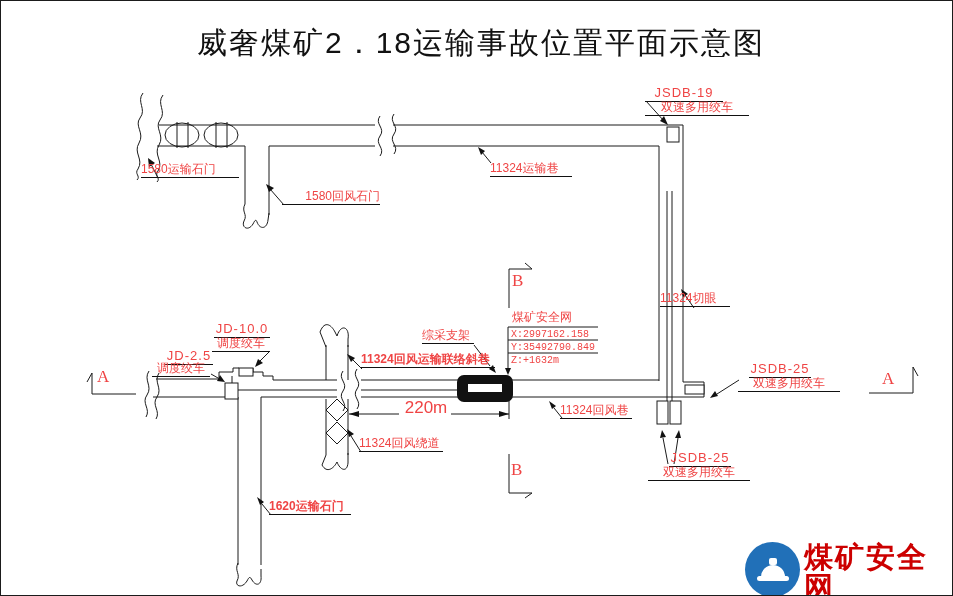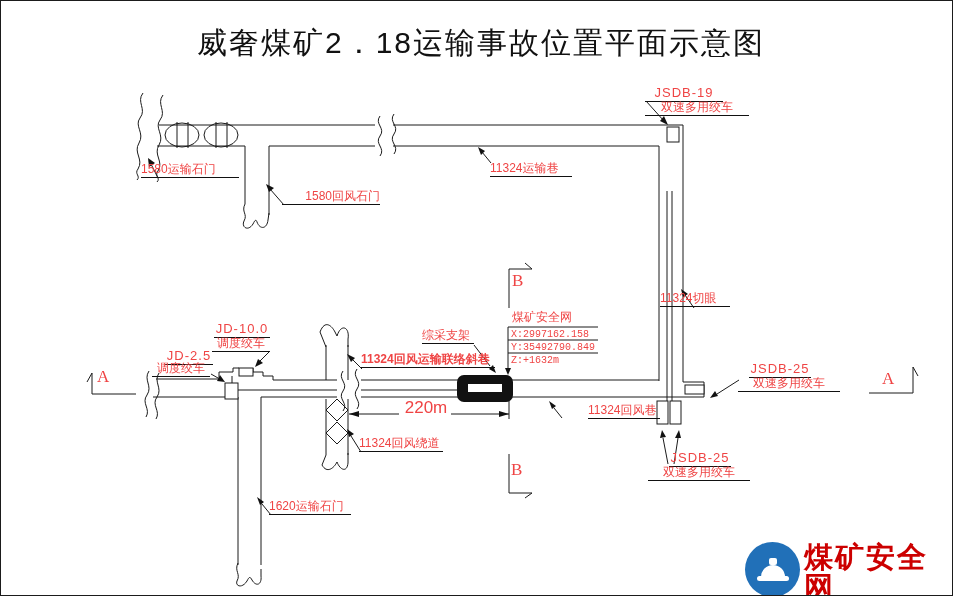--- a/index.html
+++ b/index.html
@@ -186,22 +186,22 @@
   <div class="lbl und" style="left:421px;top:328px;width:52px;">综采支架</div>
 
   <div class="lbl" style="left:511px;top:310px;">煤矿安全网</div>
   <div class="lbl acc" style="left:510px;top:328px;">X:2997162.158</div>
   <div class="lbl acc" style="left:510px;top:341px;">Y:35492790.849</div>
   <div class="lbl acc" style="left:510px;top:354px;">Z:+1632m</div>
 
   <div class="lbl und" style="left:360px;top:352px;width:134px;font-weight:bold;">11324回风运输联络斜巷</div>
   <div class="lbl und" style="left:358px;top:436px;width:84px;">11324回风绕道</div>
   <div class="lbl dim ctr" style="left:400px;top:398px;width:50px;">220m</div>
-  <div class="lbl und" style="left:587px;top:403px;width:72px;">11324回风巷</div>
-  <div class="lbl und" style="left:268px;top:499px;width:82px;">1620运输石门</div>
+  <div class="lbl und" style="left:559px;top:403px;width:72px;">11324回风巷</div>
+  <div class="lbl und" style="left:268px;top:499px;width:82px;font-weight:bold;">1620运输石门</div>
 
   <div class="lbl code und ctr" style="left:748px;top:361px;width:62px;">JSDB-25</div>
   <div class="lbl und ctr" style="left:737px;top:376px;width:102px;">双速多用绞车</div>
   <div class="lbl code und ctr" style="left:668px;top:450px;width:62px;">JSDB-25</div>
   <div class="lbl und ctr" style="left:647px;top:465px;width:102px;">双速多用绞车</div>
 
   <div class="lbl sec" style="left:96px;top:367px;">A</div>
   <div class="lbl sec" style="left:881px;top:369px;">A</div>
   <div class="lbl sec" style="left:511px;top:271px;">B</div>
   <div class="lbl sec" style="left:510px;top:460px;">B</div>

